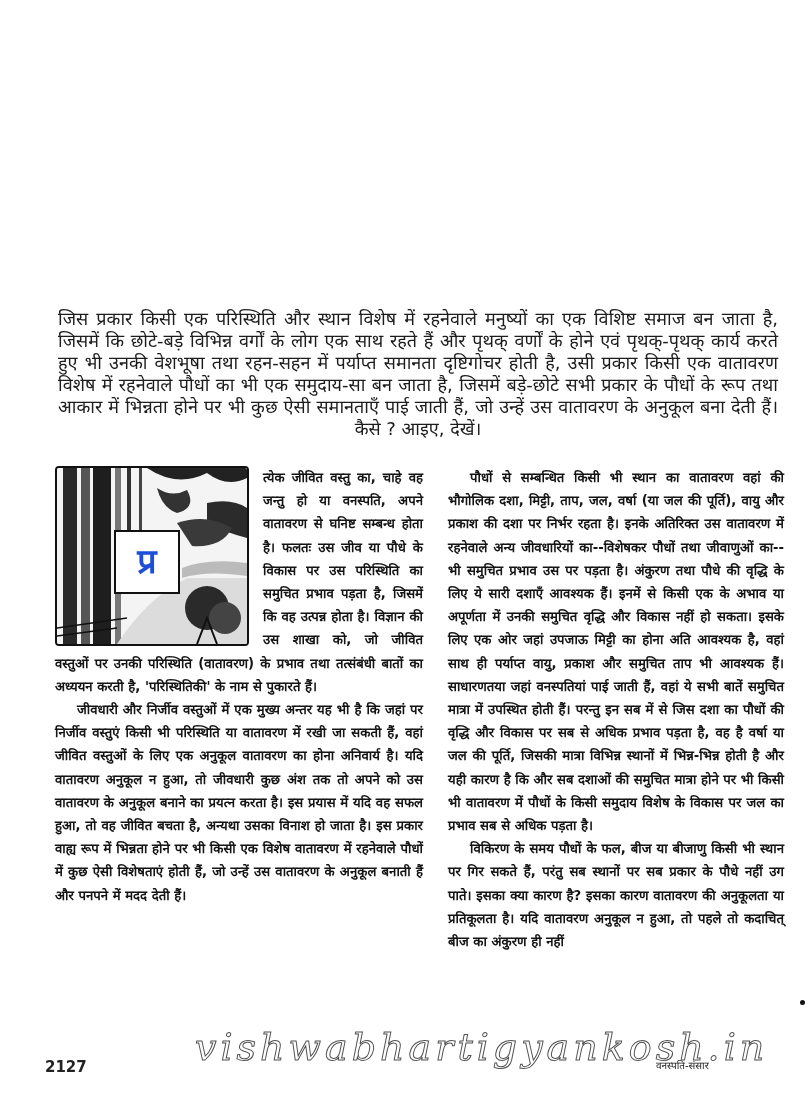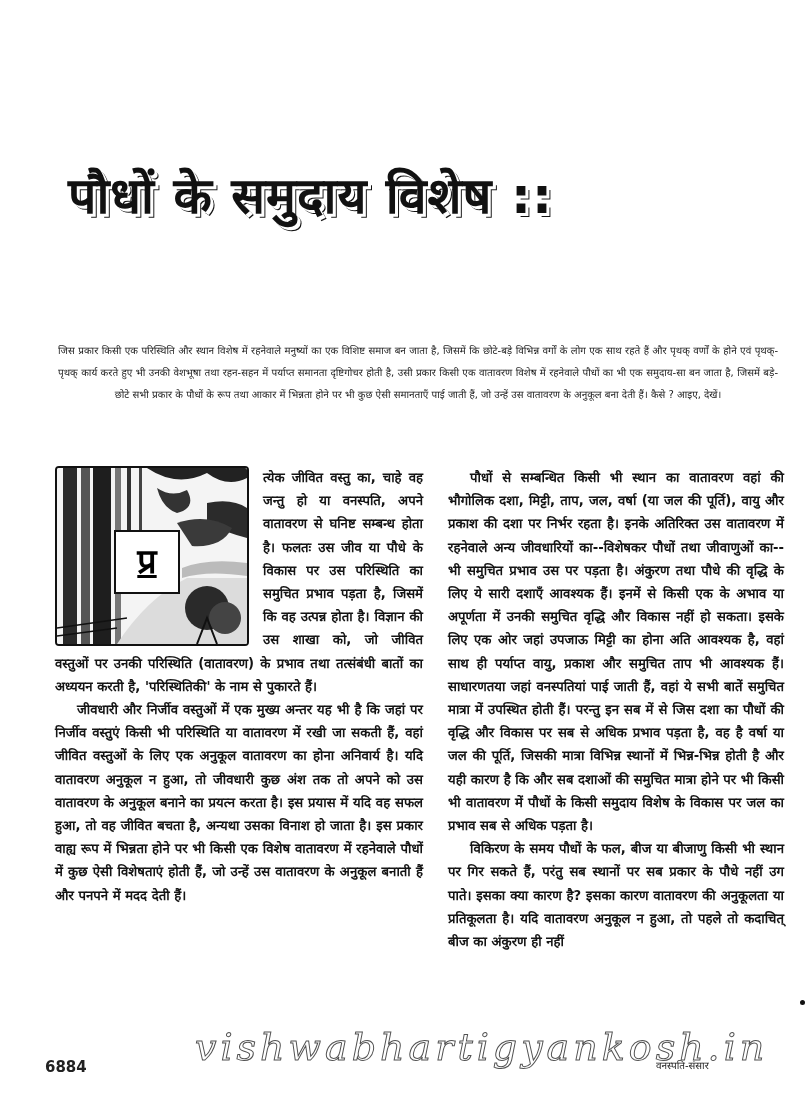--- a/index.html
+++ b/index.html
@@ -9,61 +9,59 @@
   }
   .title {
     position: absolute; left: 68px; top: 165px; width: 600px;
     font-family: "DejaVu Sans", sans-serif; font-weight: bold;
     font-size: 50px; line-height: 62px; color: #111;
     text-shadow: 3px 3px 0 #ffffff, 4px 4px 0 #111;
     letter-spacing: 1px;
   }
   .intro {
     position: absolute; left: 58px; top: 308px; width: 720px;
-    font-size: 10px; line-height: 22px; text-align: justify; text-align-last: center;
+    font-size: 18px; line-height: 22px; text-align: justify; text-align-last: center;
     color: #1c1c1c;
-    margin-top: 32px;
   }
   .col {
     position: absolute; font-size: 13.2px; line-height: 23.2px; text-align: justify;
     color: #141414; font-weight: bold;
   }
   .col-left { left: 55px; top: 466px; width: 368px; }
   .col-right { left: 428px; top: 466px; width: 336px; margin-left: 20px; }
   .col p { margin: 0; }
   .col p.indent { text-indent: 22px; }
   .figure {
     float: left; width: 190px; height: 176px; margin: 0 14px 4px 0;
     border: 2px solid #111; border-radius: 4px; position: relative; overflow: hidden;
     background: #f3f3f3;
   }
   .figure svg { position: absolute; left: 0; top: 0; }
   .dropcap-box {
     position: absolute; left: 57px; top: 62px; width: 62px; height: 60px;
     background: #fff; border: 2px solid #111; display: flex; align-items: center; justify-content: center;
-    font-size: 34px; font-weight: bold; color: #000000; text-decoration: underline;
+    font-size: 34px; font-weight: bold; color: #1d4ed8;
   }
   .footer-left {
     position: absolute; left: 45px; top: 1058px; font-size: 15px; font-weight: bold; color: #222;
   }
   .footer-right {
     position: absolute; left: 656px; top: 1058px; font-size: 10px; color: #222;
   }
   .watermark {
     position: absolute; left: 195px; top: 1025px; font-family: "DejaVu Serif", serif; font-style: italic;
     font-size: 38px; letter-spacing: 4px; color: transparent;
     -webkit-text-stroke: 1px #333; opacity: 0.85;
   }
   .edge-dot { position: absolute; left: 800px; top: 1000px; width: 5px; height: 5px; border-radius: 50%; background: #111; }
 </style>
 </head>
 <body>
 
 <div class="title">
-  <div>पौधों के समुदाय विशेष ::</div>
 </div>
 
 <div class="intro">जिस प्रकार किसी एक परिस्थिति और स्थान विशेष में रहनेवाले मनुष्यों का एक विशिष्ट समाज बन जाता है, जिसमें कि छोटे-बड़े विभिन्न वर्गों के लोग एक साथ रहते हैं और पृथक् वर्णों के होने एवं पृथक्-पृथक् कार्य करते हुए भी उनकी वेशभूषा तथा रहन-सहन में पर्याप्त समानता दृष्टिगोचर होती है, उसी प्रकार किसी एक वातावरण विशेष में रहनेवाले पौधों का भी एक समुदाय-सा बन जाता है, जिसमें बड़े-छोटे सभी प्रकार के पौधों के रूप तथा आकार में भिन्नता होने पर भी कुछ ऐसी समानताएँ पाई जाती हैं, जो उन्हें उस वातावरण के अनुकूल बना देती हैं। कैसे ? आइए, देखें।</div>
 
 <div class="col col-left">
   <div class="figure">
     <svg width="190" height="176" viewBox="0 0 190 176">
       <rect x="0" y="0" width="190" height="176" fill="#f4f4f4"></rect>
 
       <rect x="6" y="0" width="14" height="176" fill="#2a2a2a"></rect>
@@ -94,15 +92,15 @@
   <p class="indent">जीवधारी और निर्जीव वस्तुओं में एक मुख्य अन्तर यह भी है कि जहां पर निर्जीव वस्तुएं किसी भी परिस्थिति या वातावरण में रखी जा सकती हैं, वहां जीवित वस्तुओं के लिए एक अनुकूल वातावरण का होना अनिवार्य है। यदि वातावरण अनुकूल न हुआ, तो जीवधारी कुछ अंश तक तो अपने को उस वातावरण के अनुकूल बनाने का प्रयत्न करता है। इस प्रयास में यदि वह सफल हुआ, तो वह जीवित बचता है, अन्यथा उसका विनाश हो जाता है। इस प्रकार वाह्य रूप में भिन्नता होने पर भी किसी एक विशेष वातावरण में रहनेवाले पौधों में कुछ ऐसी विशेषताएं होती हैं, जो उन्हें उस वातावरण के अनुकूल बनाती हैं और पनपने में मदद देती हैं।</p>
 </div>
 
 <div class="col col-right">
   <p class="indent">पौधों से सम्बन्धित किसी भी स्थान का वातावरण वहां की भौगोलिक दशा, मिट्टी, ताप, जल, वर्षा (या जल की पूर्ति), वायु और प्रकाश की दशा पर निर्भर रहता है। इनके अतिरिक्त उस वातावरण में रहनेवाले अन्य जीवधारियों का--विशेषकर पौधों तथा जीवाणुओं का--भी समुचित प्रभाव उस पर पड़ता है। अंकुरण तथा पौधे की वृद्धि के लिए ये सारी दशाएँ आवश्यक हैं। इनमें से किसी एक के अभाव या अपूर्णता में उनकी समुचित वृद्धि और विकास नहीं हो सकता। इसके लिए एक ओर जहां उपजाऊ मिट्टी का होना अति आवश्यक है, वहां साथ ही पर्याप्त वायु, प्रकाश और समुचित ताप भी आवश्यक हैं। साधारणतया जहां वनस्पतियां पाई जाती हैं, वहां ये सभी बातें समुचित मात्रा में उपस्थित होती हैं। परन्तु इन सब में से जिस दशा का पौधों की वृद्धि और विकास पर सब से अधिक प्रभाव पड़ता है, वह है वर्षा या जल की पूर्ति, जिसकी मात्रा विभिन्न स्थानों में भिन्न-भिन्न होती है और यही कारण है कि और सब दशाओं की समुचित मात्रा होने पर भी किसी भी वातावरण में पौधों के किसी समुदाय विशेष के विकास पर जल का प्रभाव सब से अधिक पड़ता है।</p>
   <p class="indent">विकिरण के समय पौधों के फल, बीज या बीजाणु किसी भी स्थान पर गिर सकते हैं, परंतु सब स्थानों पर सब प्रकार के पौधे नहीं उग पाते। इसका क्या कारण है? इसका कारण वातावरण की अनुकूलता या प्रतिकूलता है। यदि वातावरण अनुकूल न हुआ, तो पहले तो कदाचित् बीज का अंकुरण ही नहीं</p>
 </div>
 
 <div class="watermark">vishwabhartigyankosh.in</div>
 
-<div class="footer-left">6884</div>
+<div class="footer-left">2127</div>
 <div class="footer-right">वनस्पति-संसार</div>
 <div class="edge-dot"></div>
 
 </body></html>

